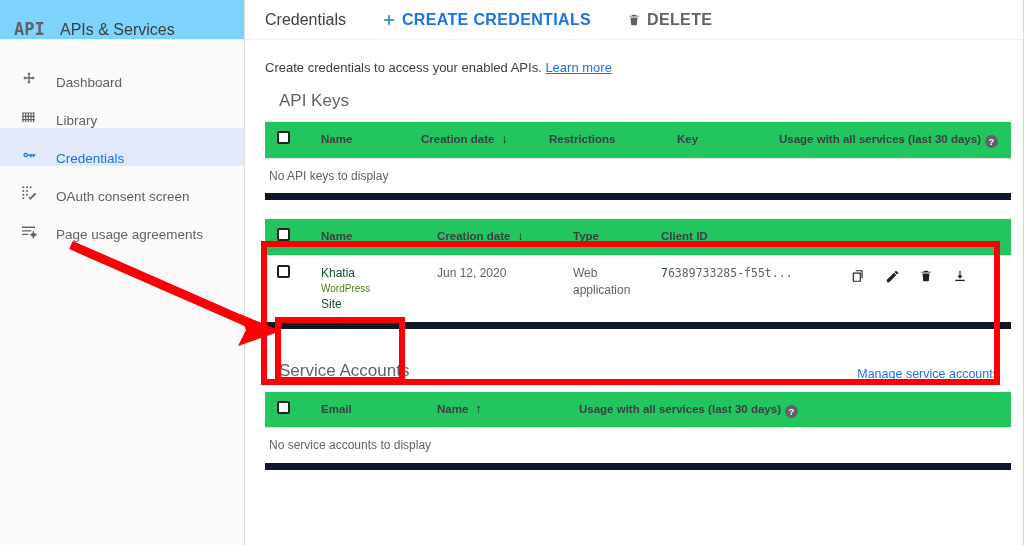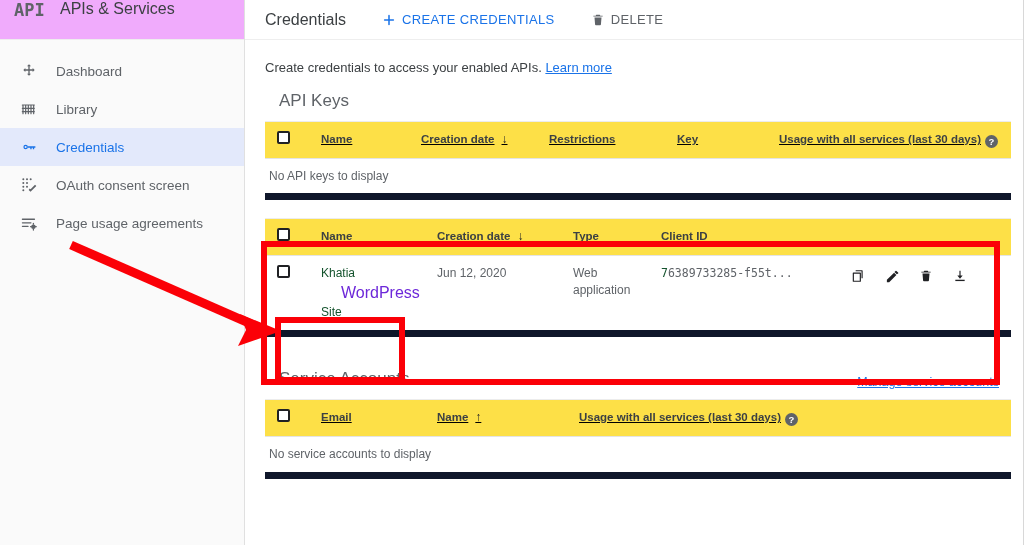--- a/index.html
+++ b/index.html
@@ -20,43 +20,43 @@
   
   .sidebar {
     width: 245px; height: 545px;
     background: #fafafa;
     border-right: 1px solid #e0e0e0;
     flex: 0 0 245px;
     position: relative;
   }
   .brand {
     height: 40px;
-    display: flex; align-items: flex-start;
+    display: flex; align-items: flex-end;
     padding-left: 14px;
-    background: #f0abfc;
+    background: #7dd3fc;
     border-bottom: 1px solid #eeeeee;
   }
   .brand-logo {
     font-family: "DejaVu Sans Mono", monospace;
     font-weight: 700;
     font-size: 17px;
     letter-spacing: 0px;
     color: #5f6368;
     width: 40px;
   }
   .brand-title {
     font-size: 16px;
     color: #3c4043;
     margin-left: 6px;
     font-weight: 400;
   }
   .nav { padding-top: 12px; }
   .nav-item {
     height: 38px;
-    display: flex; align-items: center;
+    display: flex; align-items: flex-end;
     padding-left: 16px;
     cursor: pointer;
     position: relative;
   }
   .nav-item .nav-ico {
     width: 26px; height: 22px;
     display: flex; align-items: center; justify-content: center;
     color: #5f6368;
     flex: 0 0 26px;
   }
@@ -93,22 +93,22 @@
     display: flex; align-items: center;
     margin-left: 36px;
     cursor: pointer;
     white-space: nowrap;
   }
   .top-action .ta-ico {
     display: flex; align-items: center; justify-content: center;
     margin-right: 6px;
   }
   .top-action .ta-label {
-    font-size: 13px;
-    font-weight: 400;
+    font-size: 16px;
+    font-weight: 700;
     letter-spacing: .35px;
   }
   .act-create .ta-label, .act-create .ta-ico { color: #1a73e8; }
   .act-delete .ta-label, .act-delete .ta-ico { color: #5f6368; }
 
   .content { padding: 0 12px 0 20px; }
   .intro {
     font-size: 13px;
     color: #3c4043;
     padding: 20px 0 8px 0;
@@ -134,21 +134,21 @@
     color: #1a73e8;
     text-decoration: underline;
     cursor: pointer;
   }
 
   table.gtable {
     width: 100%;
     border-collapse: collapse;
     table-layout: fixed;
   }
-  table.gtable thead tr { background: #fde047; text-decoration: underline; }
+  table.gtable thead tr { background: #22c55e; }
   table.gtable th {
     text-align: left;
     font-size: 11.5px;
     font-weight: 700;
     color: #3c4043;
     padding: 9px 4px;
     vertical-align: top;
     border-top: 1px solid #ececec;
     border-bottom: 1px solid #e4e4e4;
     line-height: 1.45;
@@ -185,21 +185,21 @@
     margin-left: 4px;
     cursor: pointer;
   }
   .empty-row td {
     color: #5f6368;
     font-size: 12.5px;
     padding: 10px 4px 10px 14px;
   }
   .mono { font-family: "DejaVu Sans Mono", monospace; font-size: 11.5px; color:#5f6368;}
   .faded { color: #14532d; }
-  .name-dark { color: #6d28d9; font-size: 16px; margin-left: 20px; }
+  .name-dark { color: #4d7c0f; font-size: 10px; }
   .row-actions {
     display: flex; align-items: center;
     gap: 0px;
   }
   .icon-btn {
     width: 34px; height: 22px;
     display: flex; align-items: center; justify-content: center;
     color: #202124;
     cursor: pointer;
   }

